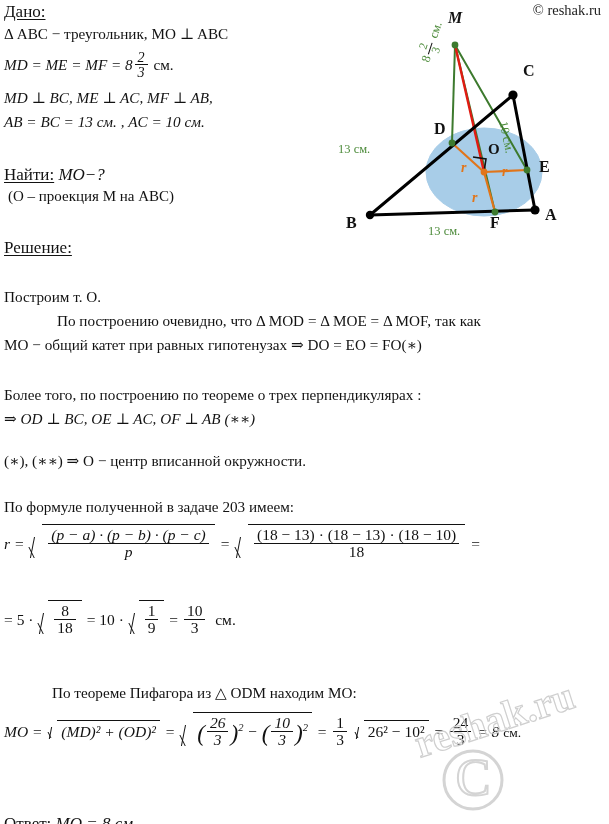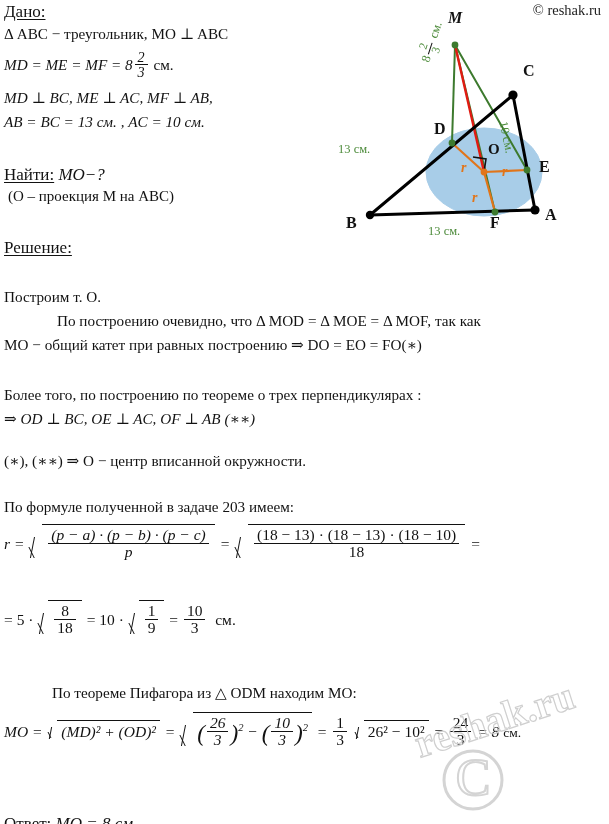--- a/index.html
+++ b/index.html
@@ -201,21 +201,21 @@
     <span style="font-style:italic;text-align:right;">MO−?</span>
   </div>
   <div class="txt" style="left:8px; top:188px; font-size:15px;">(O – проекция M на ABC)</div>
 
   <div class="txt hdr" style="left:4px; top:238px;">Решение:</div>
 
   <div class="txt body-line" style="left:4px; top:288px;">Построим т. O.</div>
 
   <div class="txt body-line" style="left:21px; top:312px;margin-left:36px;"> По построению очевидно, что Δ MOD = Δ MOE = Δ MOF, так как</div>
 
-  <div class="txt body-line" style="left:4px; top:336px;">MO − общий катет при равных построению ⇒ DO = EO = FO(∗)</div>
+  <div class="txt body-line" style="left:4px; top:336px;">MO − общий катет при равных гипотенузах ⇒ DO = EO = FO(∗)</div>
 
   <div class="txt body-line" style="left:4px; top:386px;">Более того, по построению по теореме о трех перпендикулярах :</div>
 
   <div class="txt body-line ital" style="left:4px; top:410px;">⇒ OD ⊥ BC, OE ⊥ AC, OF ⊥ AB (∗∗)</div>
 
   <div class="txt body-line" style="left:4px; top:452px;"> (∗), (∗∗) ⇒ O − центр вписанной окружности.</div>
 
   <div class="txt body-line" style="left:4px; top:498px;">По формуле полученной в задаче 203 имеем:</div>
 
   <div class="txt" style="left:4px; top:524px; font-size:15.5px; font-style:italic;">

